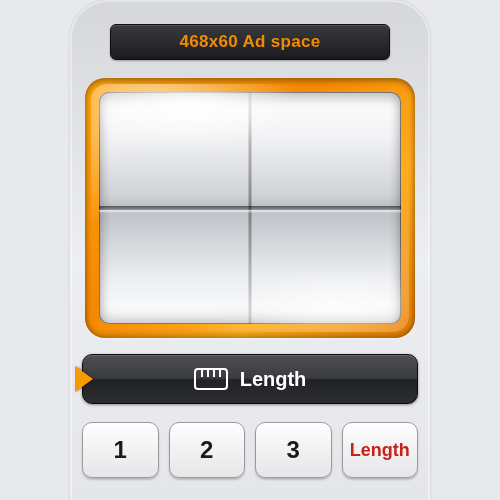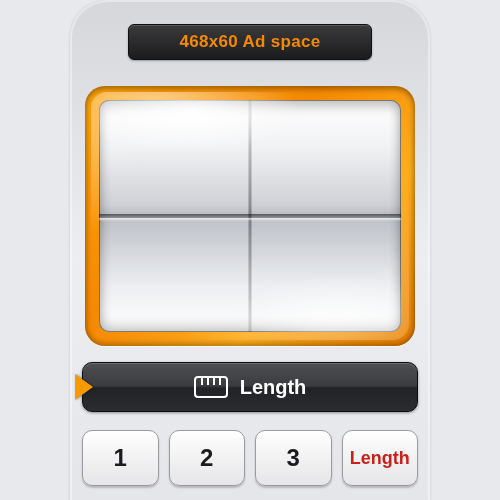--- a/index.html
+++ b/index.html
@@ -13,22 +13,22 @@
     .device {
       width:360px; margin-top:0;
       background:linear-gradient(to bottom,#d5d7db,#edeef1 50%,#e4e5e9);
       border-radius:38px 38px 0 0;
       padding:20px 12px 0;
       box-shadow:inset 0 0 0 2px rgba(255,255,255,.4), 0 0 3px rgba(0,0,0,.15);
       position:relative;
       height:520px;
     }
     .ad-banner {
-      margin:4px auto 26px;
-      width:244px; height:36px;
+      margin:4px auto 18px;
+      width:280px; height:36px;
       border-radius:6px;
       background:linear-gradient(to bottom,#3a3a3c,#2b2b2d 50%,#1b1b1d);
       border:1px solid #0f0f10;
       box-shadow:inset 0 1px 0 rgba(255,255,255,.15),0 1px 2px rgba(0,0,0,.3);
       color:#f58a00;
       font-size:17px; font-weight:600;
       display:flex; align-items:center; justify-content:center;
       letter-spacing:.3px;
     }
     .panel {

